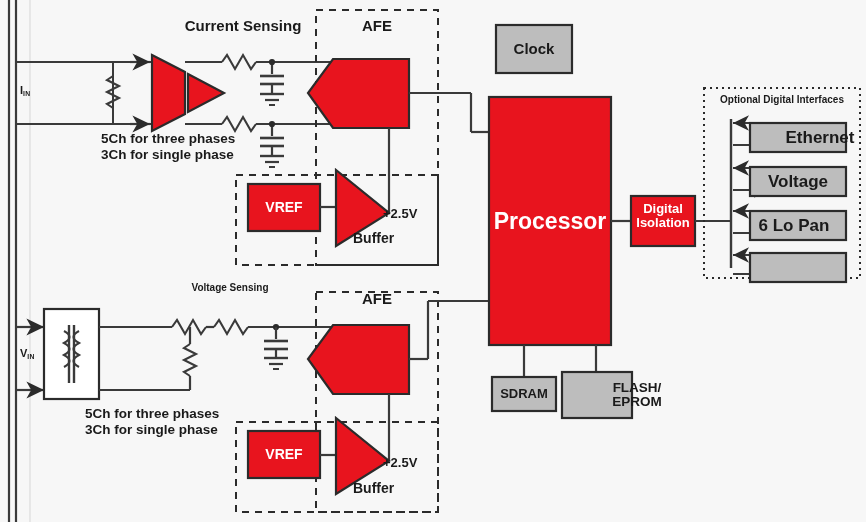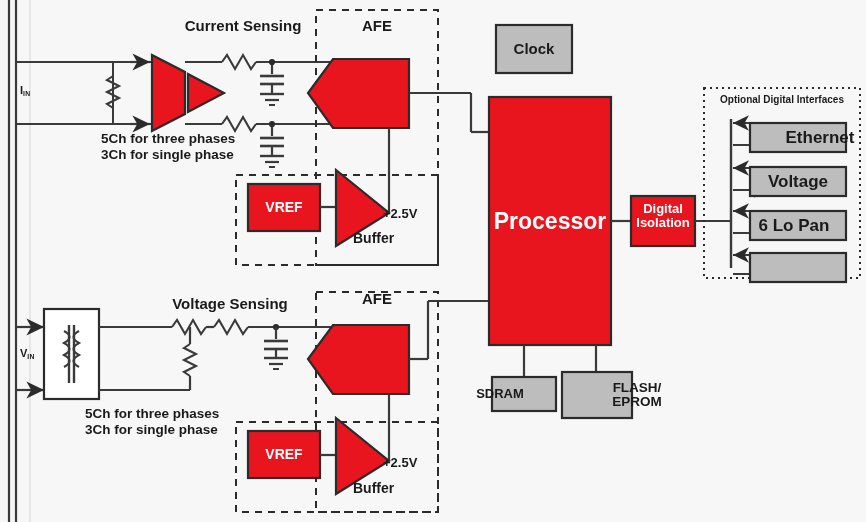--- a/index.html
+++ b/index.html
@@ -171,21 +171,21 @@
   <div class="lbl center" style="left:243px;top:17px;font-size:15px;">Current Sensing</div>
 
   <div class="lbl center" style="left:377px;top:17px;font-size:15px;">AFE</div>
 
   <div class="lbl" style="left:101px;top:131px;font-size:13.5px;line-height:16px;">
     <div>5Ch for three phases</div>
     <div>3Ch for single phase</div>
   </div>
 
 
-  <div class="lbl center" style="left:230px;top:295px;font-size:15px;">Voltage Sensing</div>
+  <div class="lbl center" style="left:230px;top:282px;font-size:10px;">Voltage Sensing</div>
 
   <div class="lbl center" style="left:377px;top:290px;font-size:15px;">AFE</div>
 
   <div class="lbl" style="left:85px;top:406px;font-size:13.5px;line-height:16px;">
     <div>5Ch for three phases</div>
     <div>3Ch for single phase</div>
   </div>
 
   <div class="boxlbl" style="left:248px;top:184px;width:72px;height:47px;font-size:14px;color:#fff;">VREF</div>
   <div class="lbl" style="left:383px;top:206px;font-size:13px;">+2.5V</div>
@@ -196,21 +196,21 @@
   <div class="lbl" style="left:353px;top:480px;font-size:14px;">Buffer</div>
 
   <div class="boxlbl" style="left:496px;top:25px;width:76px;height:48px;font-size:15px;color:#1a1a1a;">Clock</div>
   <div class="boxlbl" style="left:489px;top:97px;width:122px;height:248px;font-size:23px;color:#fff;">Processor</div>
 
   <div class="boxlbl" style="left:631px;top:196px;width:64px;height:40px;font-size:13px;color:#fff;flex-direction:column;">
     <span>Digital</span>
     <span>Isolation</span>
   </div>
 
-  <div class="boxlbl" style="left:468px;top:377px;width:64px;height:34px;font-size:13px;color:#1a1a1a;">SDRAM</div>
+  <div class="boxlbl" style="left:492px;top:377px;width:64px;height:34px;font-size:13px;color:#1a1a1a;">SDRAM</div>
   <div class="boxlbl" style="left:562px;top:372px;width:70px;height:46px;font-size:13.5px;color:#1a1a1a;flex-direction:column;padding-left:40px;">
     <span>FLASH/</span>
     <span>EPROM</span>
   </div>
 
   <div class="lbl center" style="left:782px;top:94px;font-size:10px;">Optional Digital Interfaces</div>
 
   <div class="boxlbl" style="left:750px;top:123px;width:96px;height:29px;font-size:17px;color:#1a1a1a;padding-left:22px;">Ethernet</div>
   <div class="boxlbl" style="left:750px;top:167px;width:96px;height:29px;font-size:17px;color:#1a1a1a;">Voltage</div>
   <div class="boxlbl" style="left:750px;top:211px;width:88px;height:29px;font-size:17px;color:#1a1a1a;">6 Lo Pan</div>

